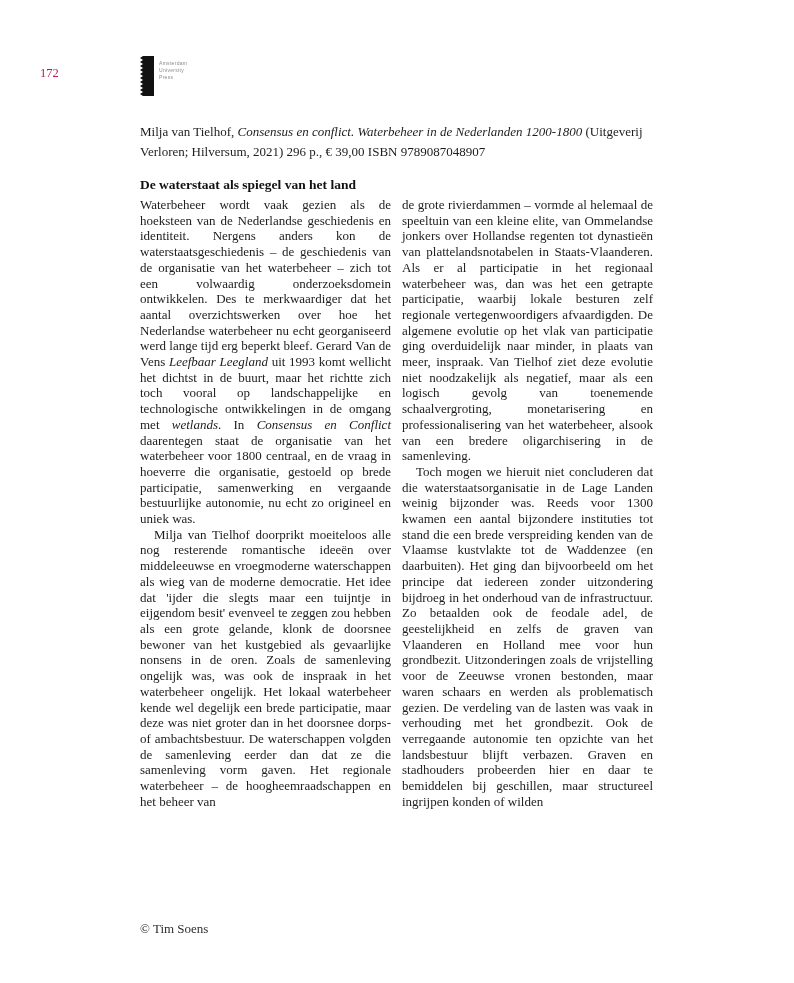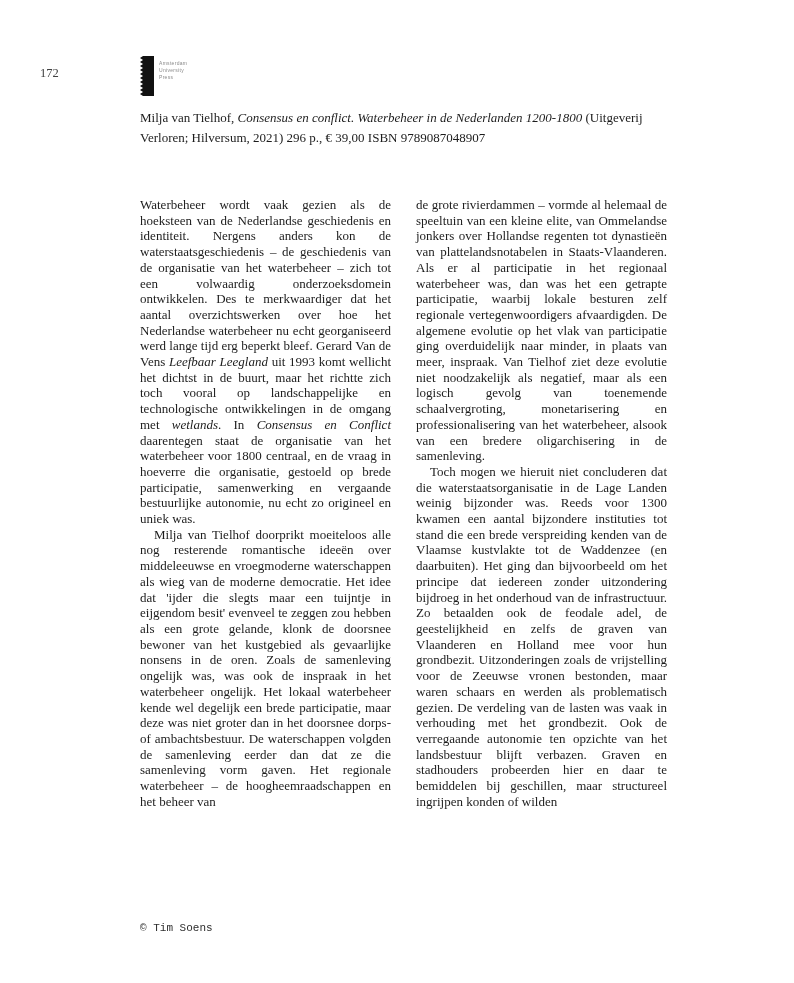--- a/index.html
+++ b/index.html
@@ -9,21 +9,21 @@
     font-family: "Liberation Serif", serif;
     color: #1c1c1c;
     position: relative;
     overflow: hidden;
   }
   .page { position: absolute; inset: 0; background: #fff; }
 
   .page-number {
     position: absolute; left: 40px; top: 66px;
     font-family: "Liberation Serif", serif;
-    font-size: 12.5px; color: #404040;
+    font-size: 12.5px; color: #be185d;
   }
 
   .header {
     position: absolute; left: 140px; top: 56px; width: 527px;
     display: flex; justify-content: space-between; align-items: flex-start;
   }
   .publisher { display: flex; align-items: flex-start; }
   .publisher svg { display: block; }
   .publisher-name {
     margin-left: 5px; padding-top: 4px;
@@ -38,47 +38,47 @@
   }
   .journal-line {
     font-size: 9px; font-weight: 700; letter-spacing: 0.2px;
   }
   .doi-line {
     font-size: 9px; font-weight: 700; font-style: italic;
     letter-spacing: 0.2px; margin-top: 3px;
   }
 
   .citation {
-    position: absolute; left: 140px; top: 108px; width: 530px;
+    position: absolute; left: 140px; top: 122px; width: 530px;
     font-size: 13px; line-height: 19.5px; color: #1c1c1c;
   }
 
   .review-title {
     position: absolute; left: 140px; top: 177px;
     font-size: 13.5px; font-weight: 700; color: #111;
   }
 
   .columns {
     position: absolute; left: 140px; top: 197px; width: 527px;
-    display: flex; gap: 25px;
+    display: flex; gap: 11px;
   }
   .col { width: 251px; }
   .col p {
     margin: 0;
     font-size: 13px; line-height: 15.7px;
     text-align: justify;
     hyphens: auto; -webkit-hyphens: auto;
     color: #1c1c1c;
   }
   .col p.indent { text-indent: 14px; }
 
   .footer {
     position: absolute; left: 140px; top: 922px; width: 560px;
-    font-family: Liberation Mono, monospace;
-    font-size: 11px; line-height: 13.5px; color: #2e2e2e;
+    font-family: Liberation Serif, serif;
+    font-size: 13px; line-height: 13.5px; color: #2e2e2e;
   }
 </style>
 </head>
 <body>
 
 <div class="page">
 
   <div class="page-number">172</div>
 
   <div class="header">
@@ -89,20 +89,21 @@
       <div class="publisher-name">
         <div>Amsterdam</div>
         <div>University</div>
         <div>Press</div>
       </div>
     </div>
   </div>
 
   <div class="citation"><span>Milja van Tielhof, </span><span style="font-style: italic;">Consensus en conflict. Waterbeheer in de Nederlanden 1200-1800</span><span> (Uitgeverij Verloren; Hilversum, 2021) 296 p., € 39,00 ISBN 9789087048907</span></div>
 
+  <div class="review-title">De waterstaat als spiegel van het land</div>
 
   <div class="columns">
     <div class="col">
         <p class=""><span>Waterbeheer wordt vaak gezien als de hoeksteen van de Nederlandse geschiedenis en identiteit. Nergens anders kon de waterstaatsgeschiedenis – de geschiedenis van de organisatie van het waterbeheer – zich tot een volwaardig onderzoeksdomein ontwikkelen. Des te merkwaardiger dat het aantal overzichtswerken over hoe het Nederlandse waterbeheer nu echt georganiseerd werd lange tijd erg beperkt bleef. Gerard Van de Vens </span><span style="font-style: italic;">Leefbaar Leegland</span><span> uit 1993 komt wellicht het dichtst in de buurt, maar het richtte zich toch vooral op landschappelijke en technologische ontwikkelingen in de omgang met </span><span style="font-style: italic;">wetlands</span><span>. In </span><span style="font-style: italic;">Consensus en Conflict</span><span> daarentegen staat de organisatie van het waterbeheer voor 1800 centraal, en de vraag in hoeverre die organisatie, gestoeld op brede participatie, samenwerking en vergaande bestuurlijke autonomie, nu echt zo origineel en uniek was.</span></p>
         <p class="indent"><span>Milja van Tielhof doorprikt moeiteloos alle nog resterende romantische ideeën over middeleeuwse en vroegmoderne waterschappen als wieg van de moderne democratie. Het idee dat 'ijder die slegts maar een tuijntje in eijgendom besit' evenveel te zeggen zou hebben als een grote gelande, klonk de doorsnee bewoner van het kustgebied als gevaarlijke nonsens in de oren. Zoals de samenleving ongelijk was, was ook de inspraak in het waterbeheer ongelijk. Het lokaal waterbeheer kende wel degelijk een brede participatie, maar deze was niet groter dan in het doorsnee dorps- of ambachtsbestuur. De waterschappen volgden de samenleving eerder dan dat ze die samenleving vorm gaven. Het regionale waterbeheer – de hoogheemraadschappen en het beheer van</span></p>
       </div>
     <div class="col">
         <p class=""><span>de grote rivierdammen – vormde al helemaal de speeltuin van een kleine elite, van Ommelandse jonkers over Hollandse regenten tot dynastieën van plattelandsnotabelen in Staats-Vlaanderen. Als er al participatie in het regionaal waterbeheer was, dan was het een getrapte participatie, waarbij lokale besturen zelf regionale vertegenwoordigers afvaardigden. De algemene evolutie op het vlak van participatie ging overduidelijk naar minder, in plaats van meer, inspraak. Van Tielhof ziet deze evolutie niet noodzakelijk als negatief, maar als een logisch gevolg van toenemende schaalvergroting, monetarisering en professionalisering van het waterbeheer, alsook van een bredere oligarchisering in de samenleving.</span></p>
         <p class="indent"><span>Toch mogen we hieruit niet concluderen dat die waterstaatsorganisatie in de Lage Landen weinig bijzonder was. Reeds voor 1300 kwamen een aantal bijzondere instituties tot stand die een brede verspreiding kenden van de Vlaamse kustvlakte tot de Waddenzee (en daarbuiten). Het ging dan bijvoorbeeld om het principe dat iedereen zonder uitzondering bijdroeg in het onderhoud van de infrastructuur. Zo betaalden ook de feodale adel, de geestelijkheid en zelfs de graven van Vlaanderen en Holland mee voor hun grondbezit. Uitzonderingen zoals de vrijstelling voor de Zeeuwse vronen bestonden, maar waren schaars en werden als problematisch gezien. De verdeling van de lasten was vaak in verhouding met het grondbezit. Ook de verregaande autonomie ten opzichte van het landsbestuur blijft verbazen. Graven en stadhouders probeerden hier en daar te bemiddelen bij geschillen, maar structureel ingrijpen konden of wilden</span></p>
       </div>

